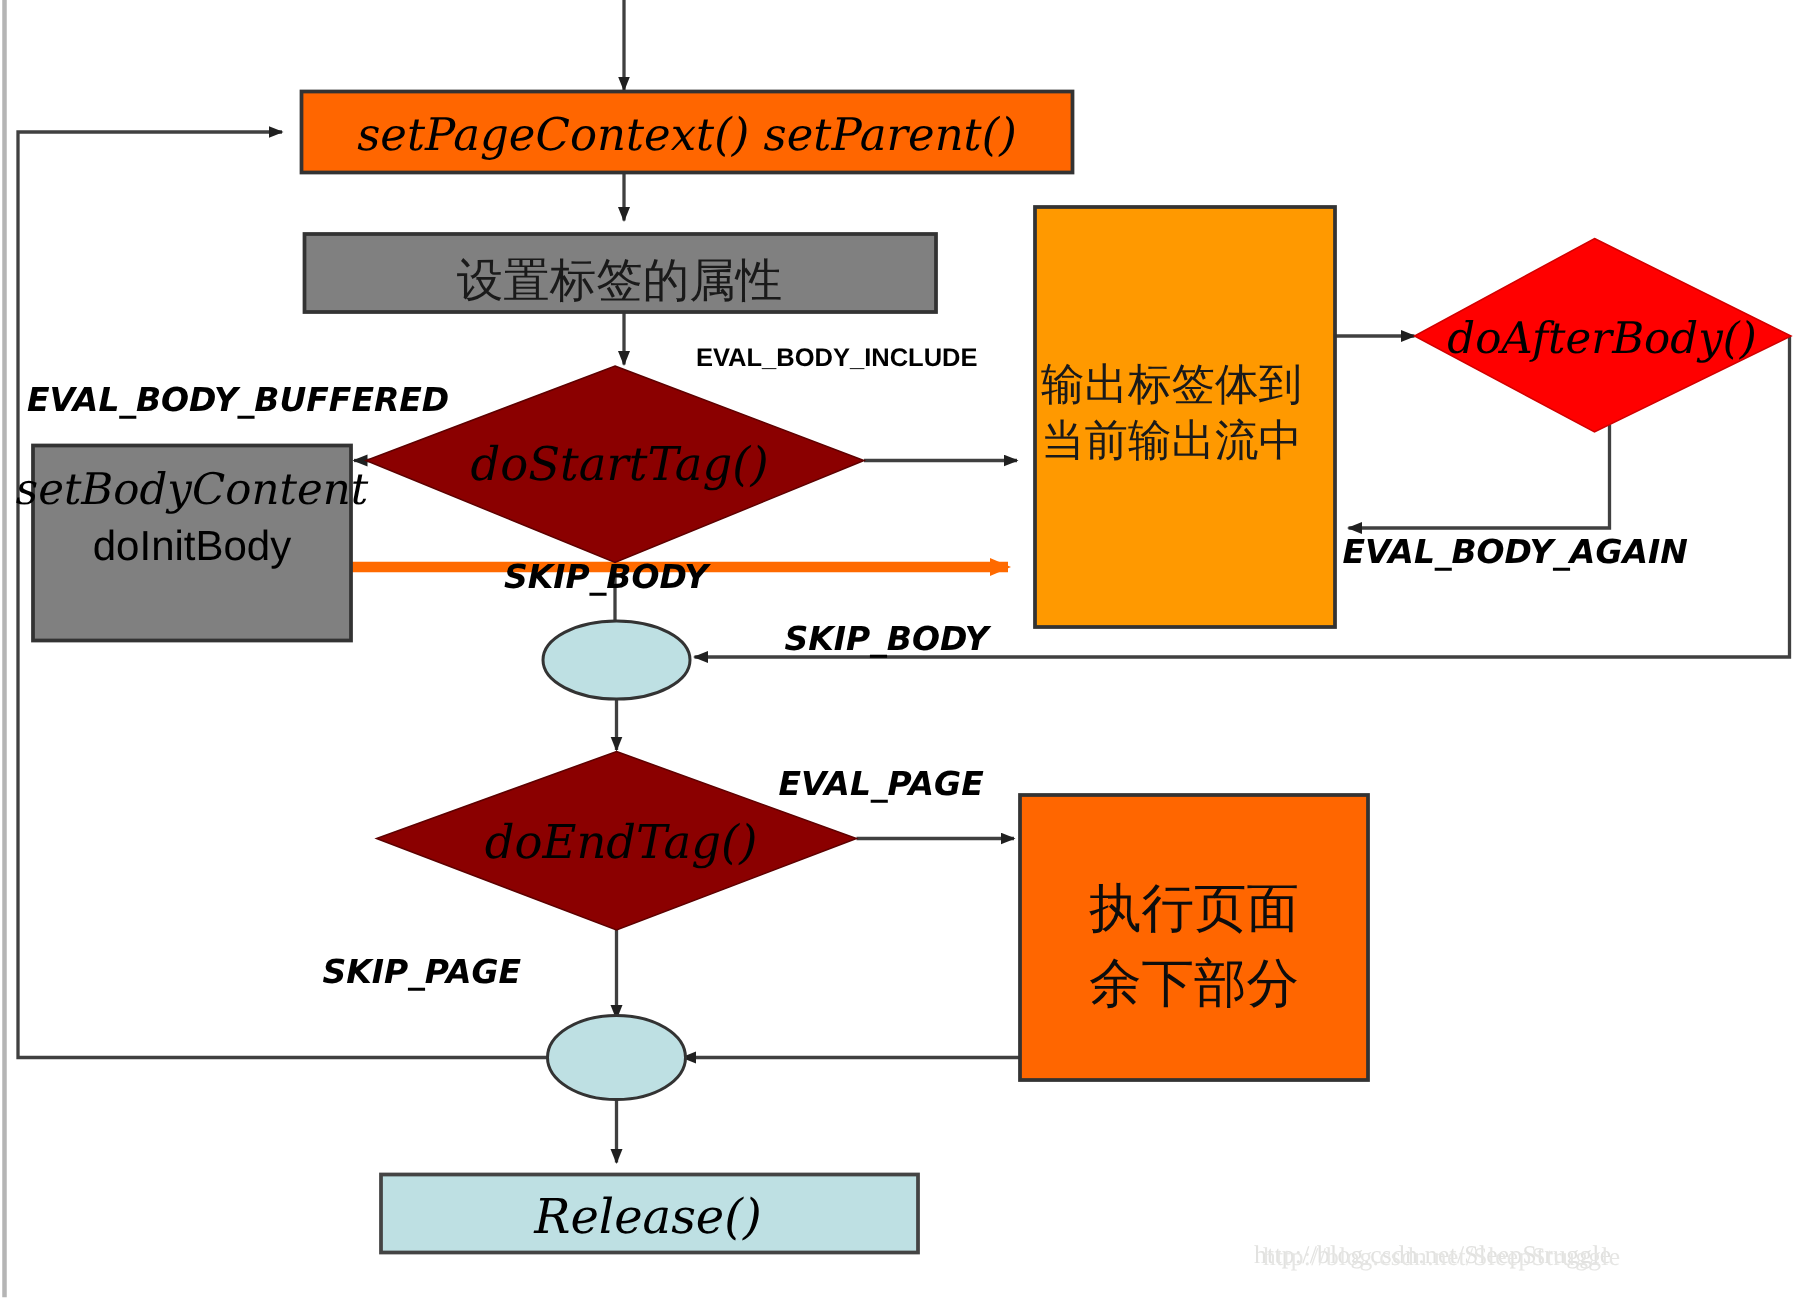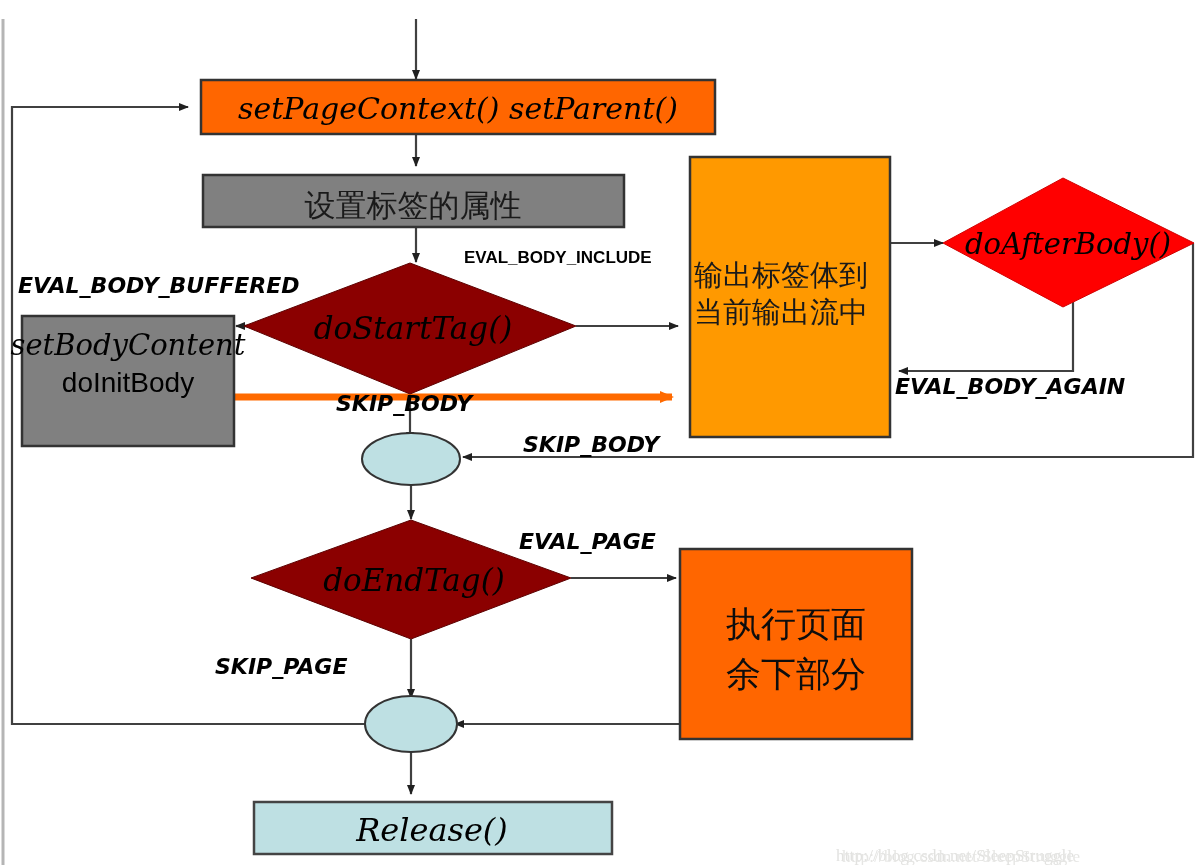--- a/index.html
+++ b/index.html
@@ -1,20 +1,20 @@
 <!DOCTYPE html>
 <html><head>
 <meta charset="utf-8">
 <style>
   html,body{margin:0;padding:0;background:#ffffff;}
   body{
     font-family:"Liberation Sans", sans-serif;
     width:1198px;height:865px;overflow:hidden;position:relative;
   }
-  #stage{position:relative;width:1198px;height:723px;background:#fff;margin-top:19px;}
+  #stage{position:relative;width:1198px;height:723px;background:#fff;}
   svg#flow{position:absolute;left:0;top:0;width:1198px;height:865px;}
 
   
   .t-script{font-family:"DejaVu Serif", serif;font-style:italic;}
   .t-sans{font-family:"Liberation Sans", sans-serif;}
   .t-han{font-family:"DejaVu Serif", serif;}
 
   .label-node{font-size:30px;fill:#000;}
   .label-edge{font-size:22px;font-weight:bold;fill:#000;font-style:italic;
               font-family:"DejaVu Sans", sans-serif;}

